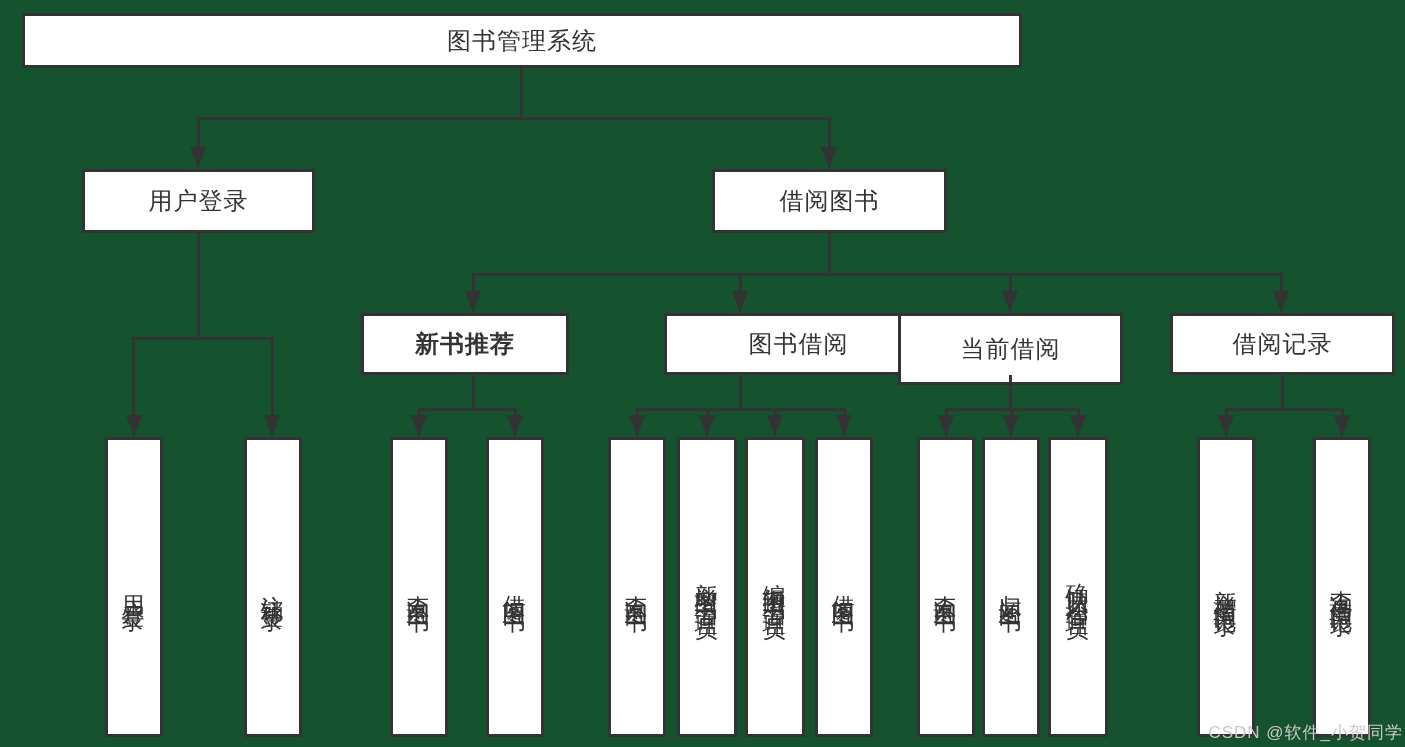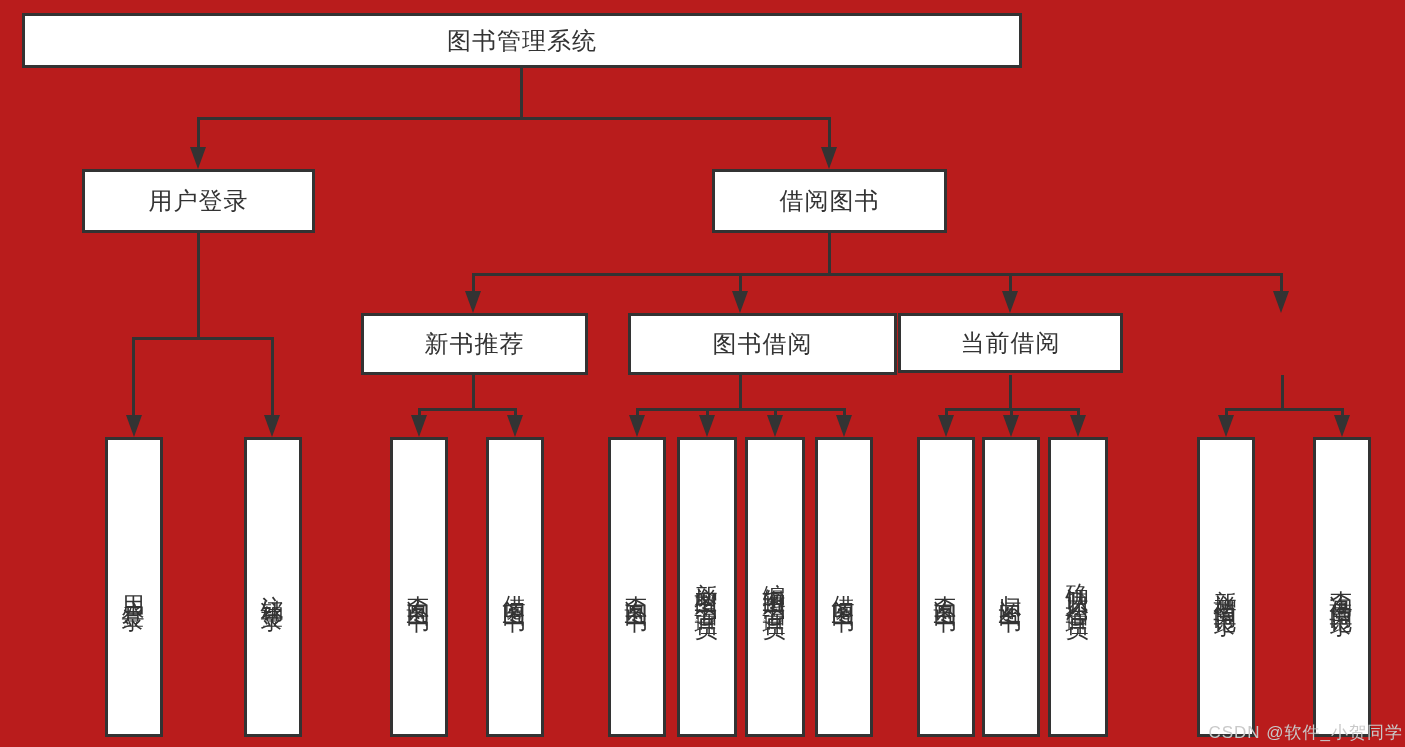--- a/index.html
+++ b/index.html
@@ -1,19 +1,19 @@
 <!DOCTYPE html>
 <html><head>
 <meta charset="utf-8">
 <style>
   html,body{margin:0;padding:0;background:#fff;}
   #canvas{
     position:relative;
     width:1405px;height:747px;
-    background:#b91c1c;
+    background:#14532d;
     font-family:"Liberation Sans", sans-serif;
     overflow:hidden;
   }
   .box{
     position:absolute;
     box-sizing:border-box;
     border:3px solid #333333;
     background:#ffffff;
     display:flex;
     align-items:center;
@@ -54,23 +54,24 @@
 </head>
 <body>
 
 <div id="canvas">
 
   <div class="box" style="left:22px;top:13px;width:1000px;height:55px;">图书管理系统</div>
 
   <div class="box" style="left:82px;top:169px;width:233px;height:64px;">用户登录</div>
   <div class="box" style="left:712px;top:169px;width:235px;height:64px;">借阅图书</div>
 
-  <div class="box" style="left:361px;top:313px;width:227px;height:62px;">新书推荐</div>
-  <div class="box" style="left:628px;top:313px;width:269px;height:62px;">图书借阅</div>
-  <div class="box" style="left:898px;top:313px;width:225px;height:60px;">当前借阅</div>
+  <div class="box" style="left:361px;top:313px;width:208px;height:62px;font-weight:bold;">新书推荐</div>
+  <div class="box" style="left:664px;top:313px;width:269px;height:62px;">图书借阅</div>
+  <div class="box" style="left:898px;top:313px;width:225px;height:72px;">当前借阅</div>
+  <div class="box" style="left:1170px;top:313px;width:225px;height:62px;">借阅记录</div>
 
   <div class="box vbox" style="left:105px;top:437px;width:58px;height:300px;">用户登录</div>
   <div class="box vbox" style="left:244px;top:437px;width:58px;height:300px;">注销登录</div>
 
   <div class="box vbox" style="left:390px;top:437px;width:58px;height:300px;">查询图书</div>
   <div class="box vbox" style="left:486px;top:437px;width:58px;height:300px;">借阅图书</div>
 
   <div class="box vbox" style="left:608px;top:437px;width:58px;height:300px;">查询图书</div>
   <div class="box vbox" style="left:677px;top:437px;width:60px;height:300px;">新增图书（管理员）</div>
   <div class="box vbox" style="left:745px;top:437px;width:60px;height:300px;">编辑图书（管理员）</div>

